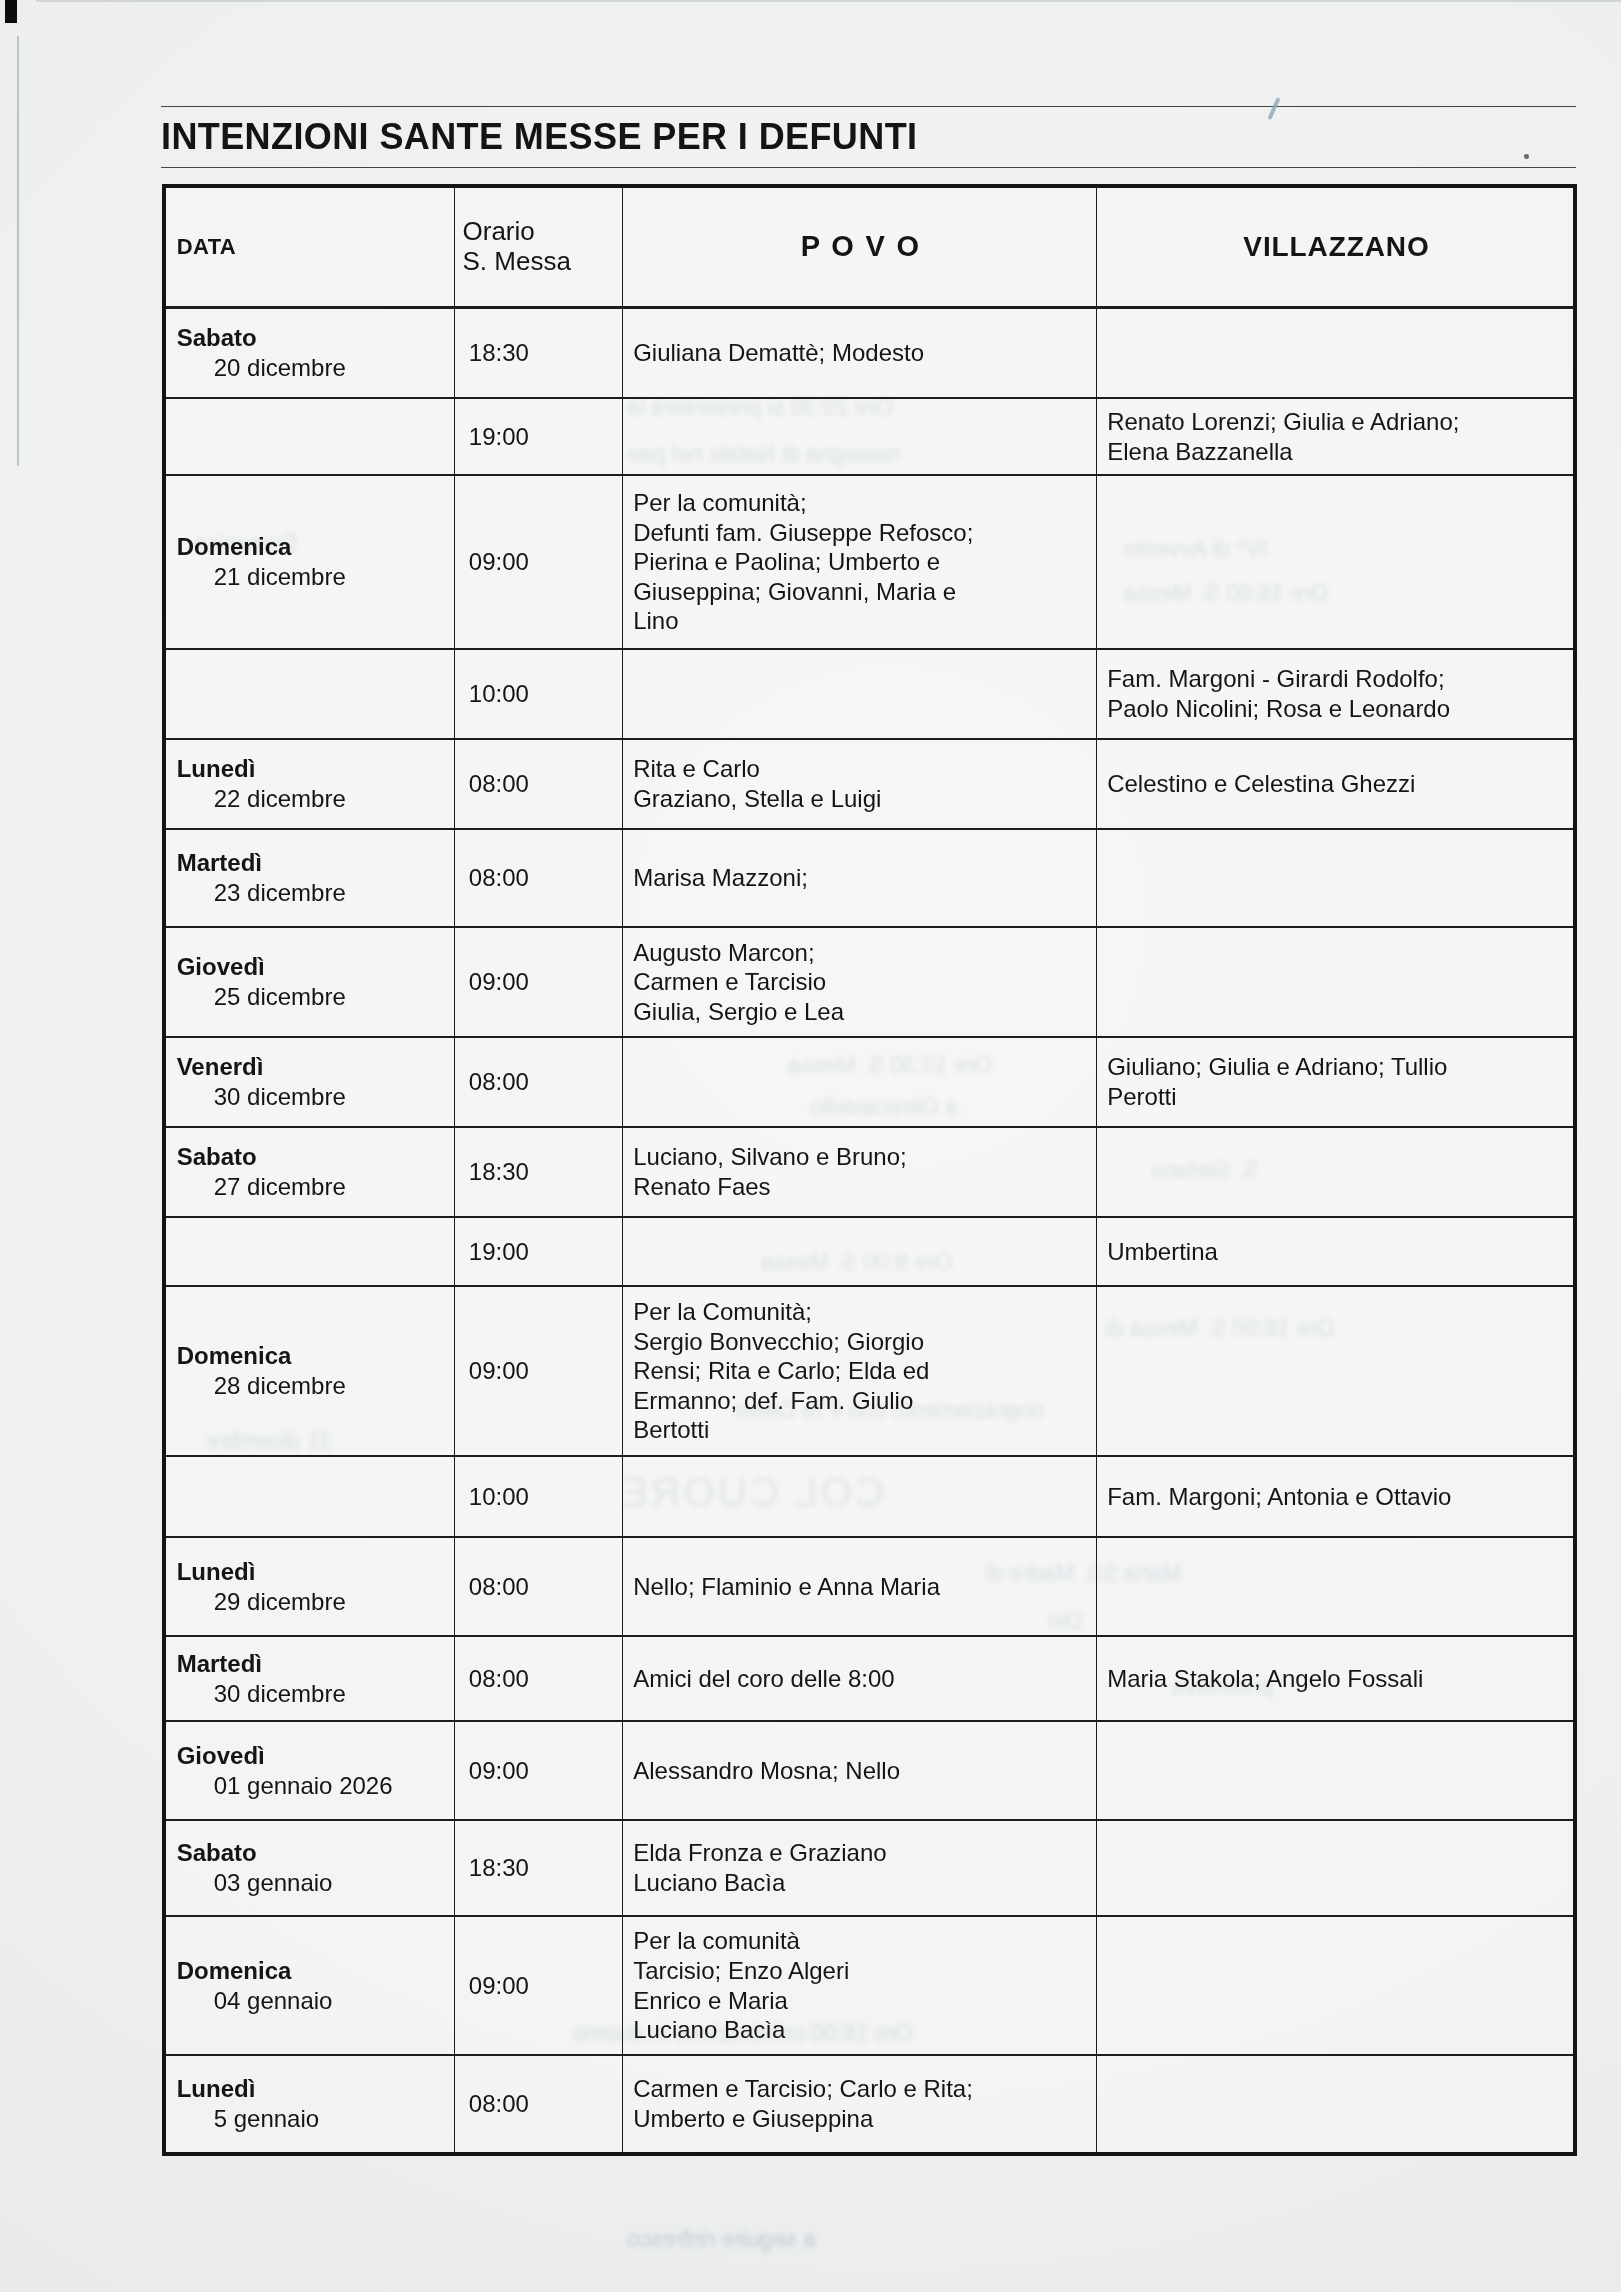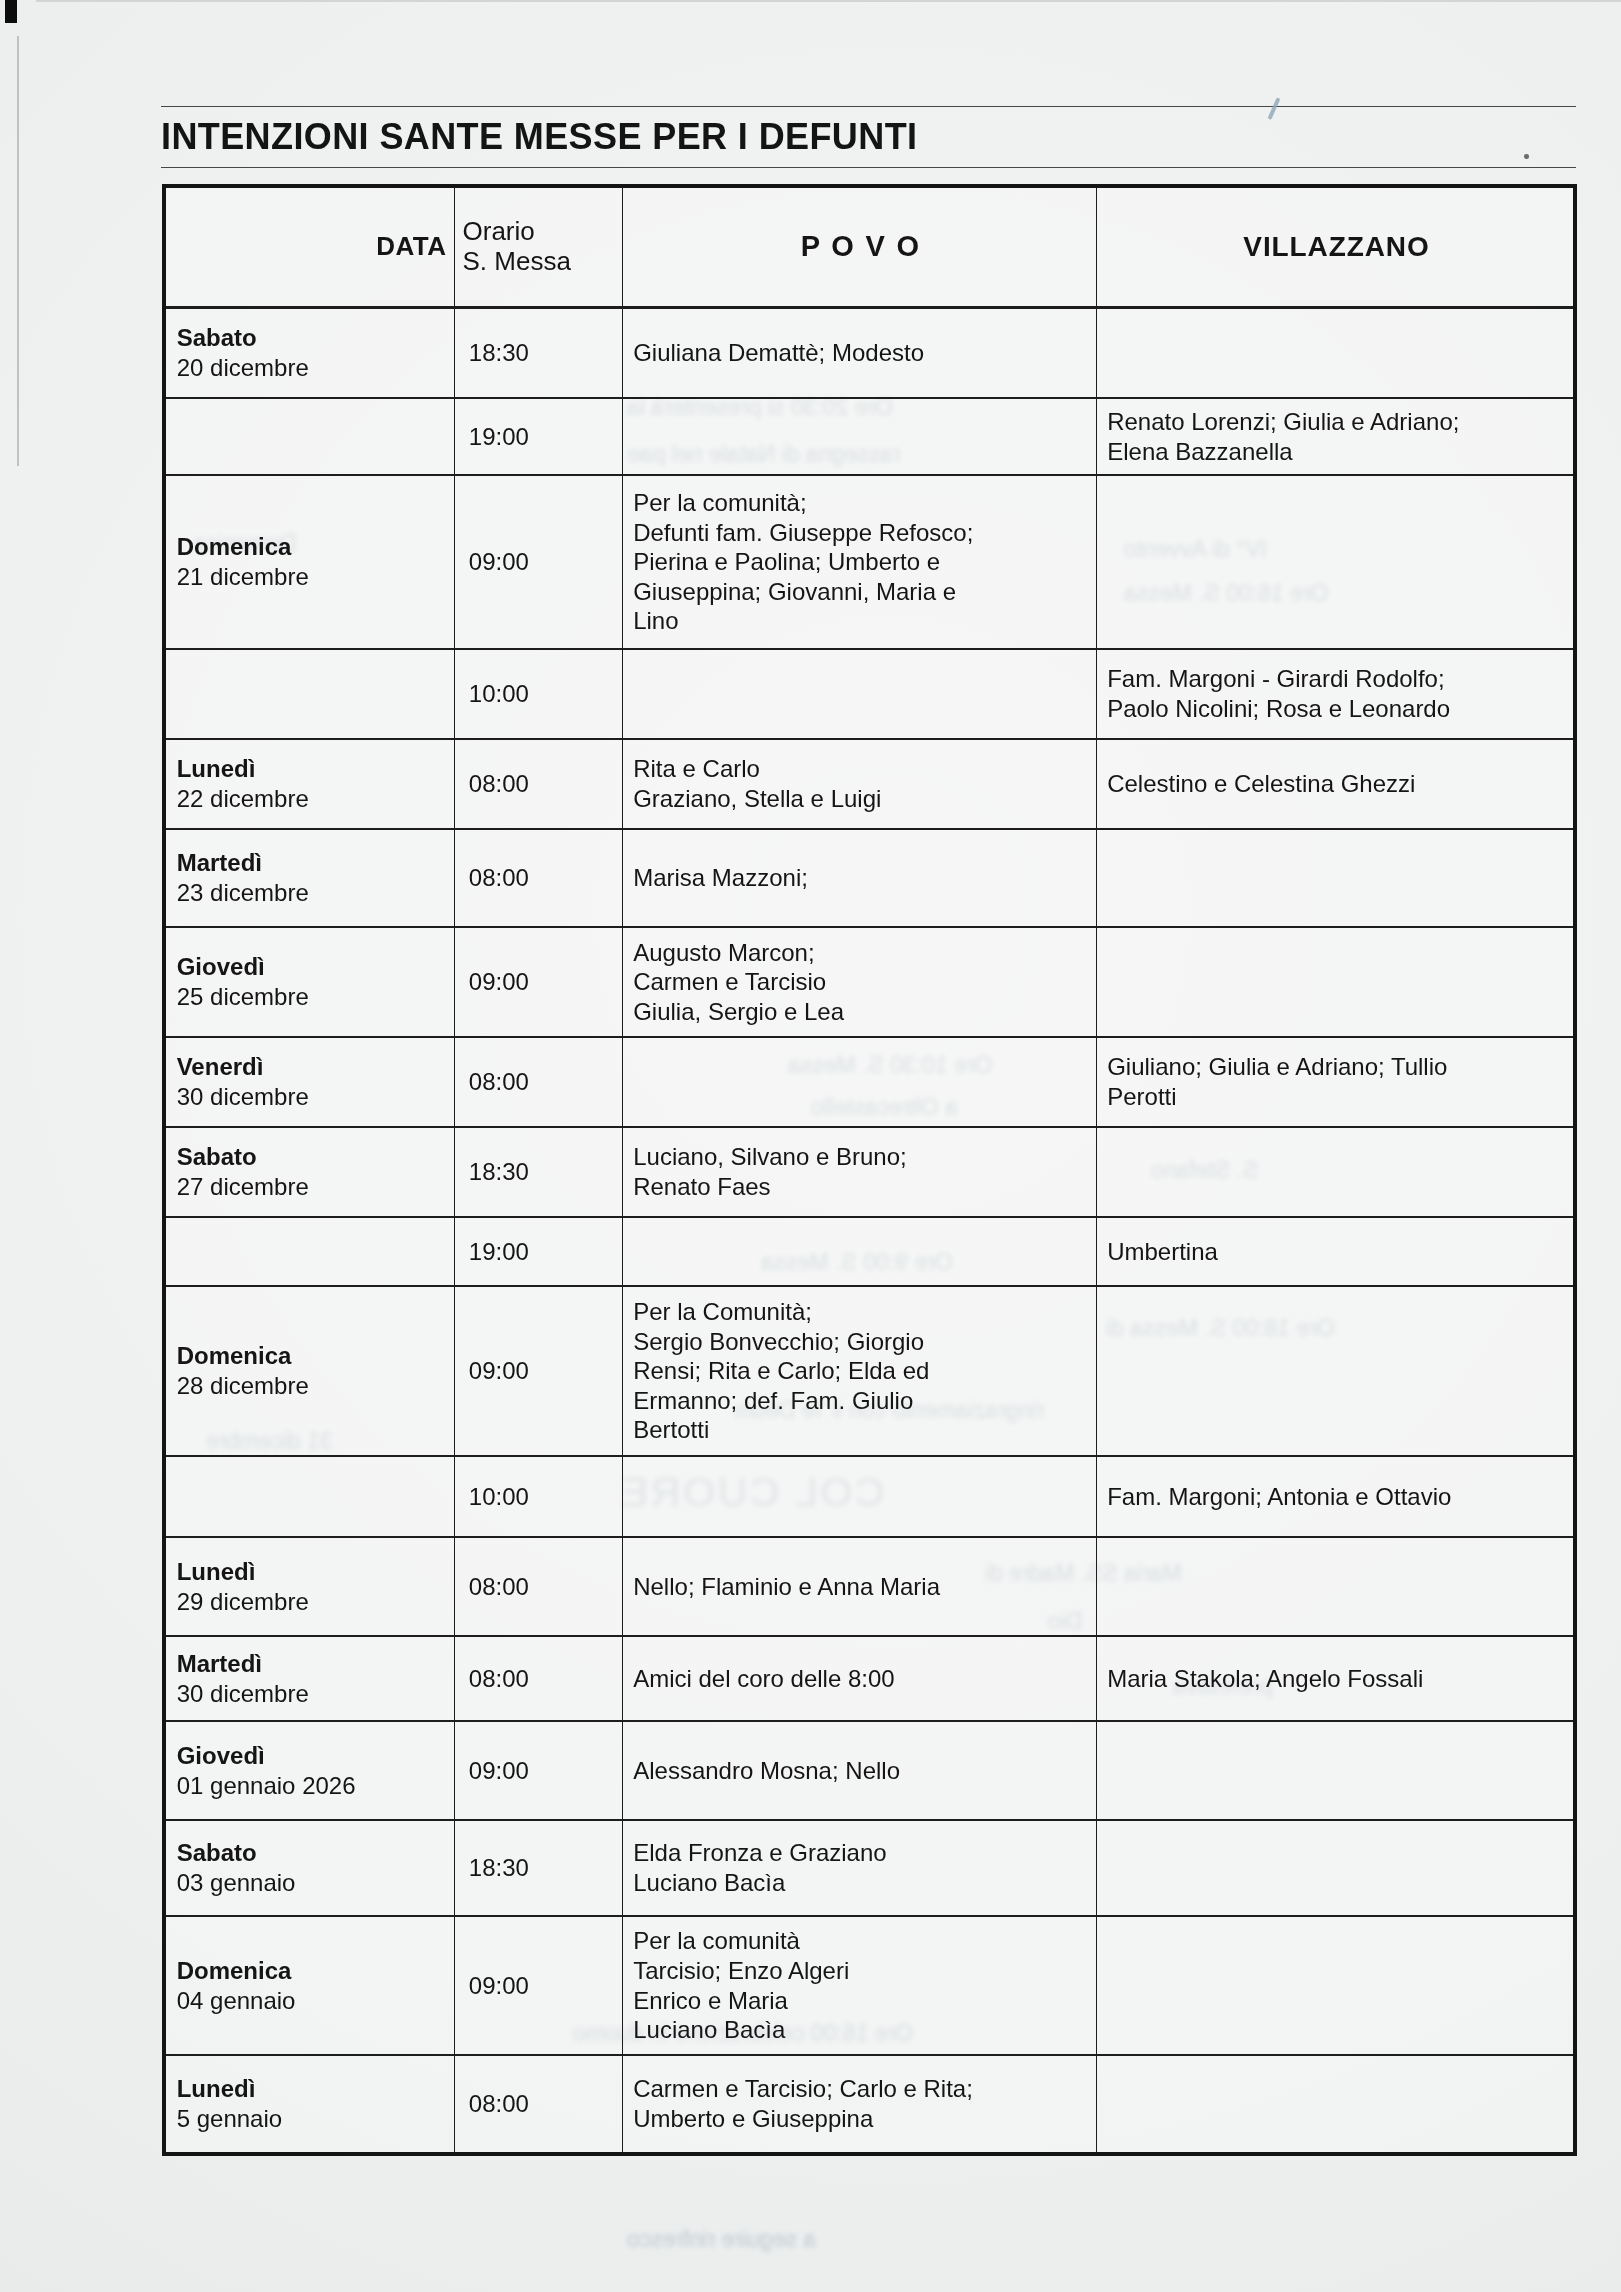--- a/index.html
+++ b/index.html
@@ -39,24 +39,24 @@
   .mass-table td{
     border:1.8px solid #1d1d1d;
     border-top-width:2.7px;border-bottom-width:2.7px;
     vertical-align:middle;
     padding:3.6px 7.2px 3.6px 10.7px;
     font-size:24px;line-height:29.6px;color:#151515;
     overflow:hidden;
   }
   .mass-table tr.header td{border-bottom-width:3.6px;}
   .day{font-weight:700;display:block;}
-  .date{display:block;}
+  .date{display:block;margin-left:37px;}
   .multiline{white-space:pre-line;display:block;}
   td.time-cell{padding-left:14.3px;}
-  .header .h-data{font-weight:700;font-size:26px;text-align:right;letter-spacing:0.4px;}
+  .header .h-data{font-weight:700;font-size:22px;text-align:left;letter-spacing:0.4px;}
   .header .h-orario{font-size:26px;white-space:pre-line;padding-left:8px;}
   .header .h-povo{font-weight:700;font-size:29px;text-align:center;letter-spacing:1.8px;}
   .header .h-vill{font-weight:700;font-size:28px;text-align:center;letter-spacing:0.9px;}
 
   .bleed{
     position:absolute;
     transform:scaleX(-1);
     filter:blur(2.7px);
     color:#7e93a4;opacity:.42;
     font-size:23px;white-space:nowrap;

